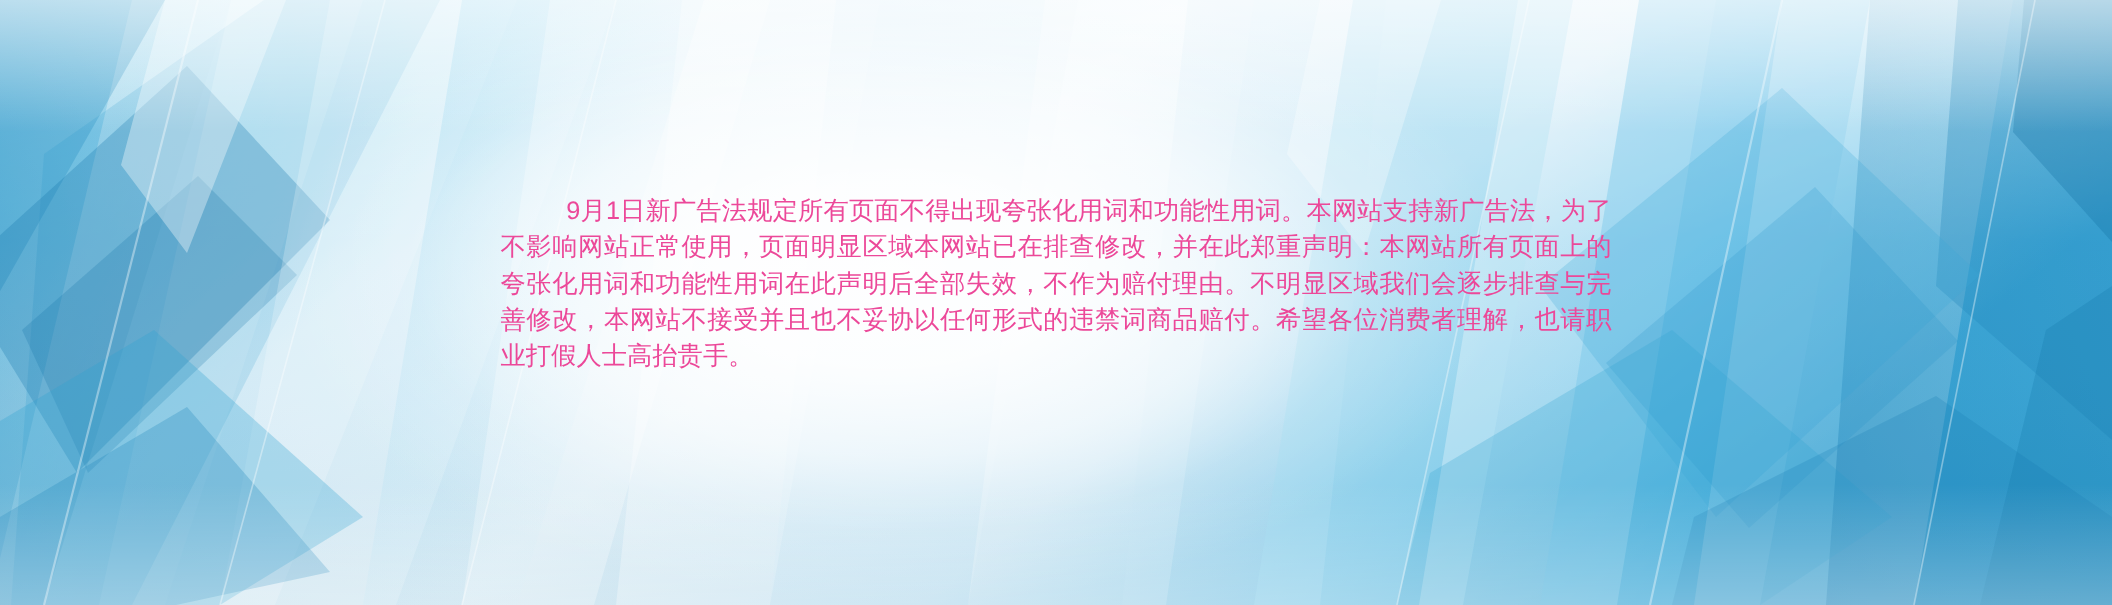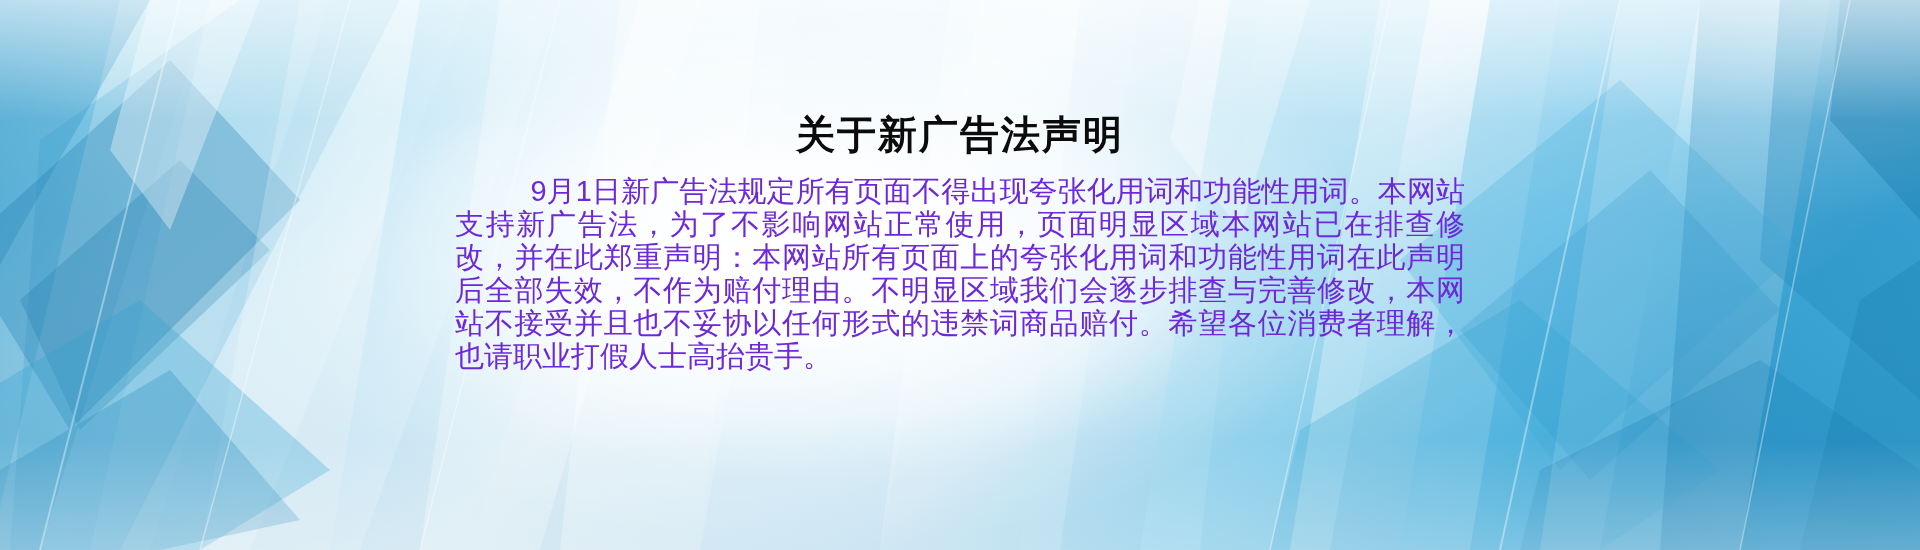--- a/index.html
+++ b/index.html
@@ -62,22 +62,22 @@
     font-weight: 700;
     color: #0b0b0b;
     letter-spacing: 2px;
     line-height: 1.2;
   }
   #statement-body {
     position: absolute;
     left: 455px;
     top: 175px;
     width: 1010px;
-    color: #6d28d9;
-    font-size: 29px;
+    color: #ec4899;
+    font-size: 23px;
     line-height: 33px;
     text-align: justify;
     text-justify: inter-ideograph;
   }
   .para {
     margin: 0;
   }
   .para.indented {
     text-indent: 2.6em;
   }
@@ -168,20 +168,19 @@
       <line x1="1850" y1="0" x2="1740" y2="550" stroke-width="1.5"></line>
     </g>
   </svg>
 
   <div id="center-glow"></div>
   <div id="top-fade"></div>
   <div id="bottom-fade"></div>
 
   <div id="content">
 
-    <h1 id="statement-title">关于新广告法声明</h1>
 
     <div id="statement-body">
       <p class="para indented">9月1日新广告法规定所有页面不得出现夸张化用词和功能性用词。本网站支持新广告法，为了不影响网站正常使用，页面明显区域本网站已在排查修改，并在此郑重声明：本网站所有页面上的夸张化用词和功能性用词在此声明后全部失效，不作为赔付理由。不明显区域我们会逐步排查与完善修改，本网站不接受并且也不妥协以任何形式的违禁词商品赔付。希望各位消费者理解，也请职业打假人士高抬贵手。</p>
     </div>
 
   </div>
 </div>
 
 </body></html>

